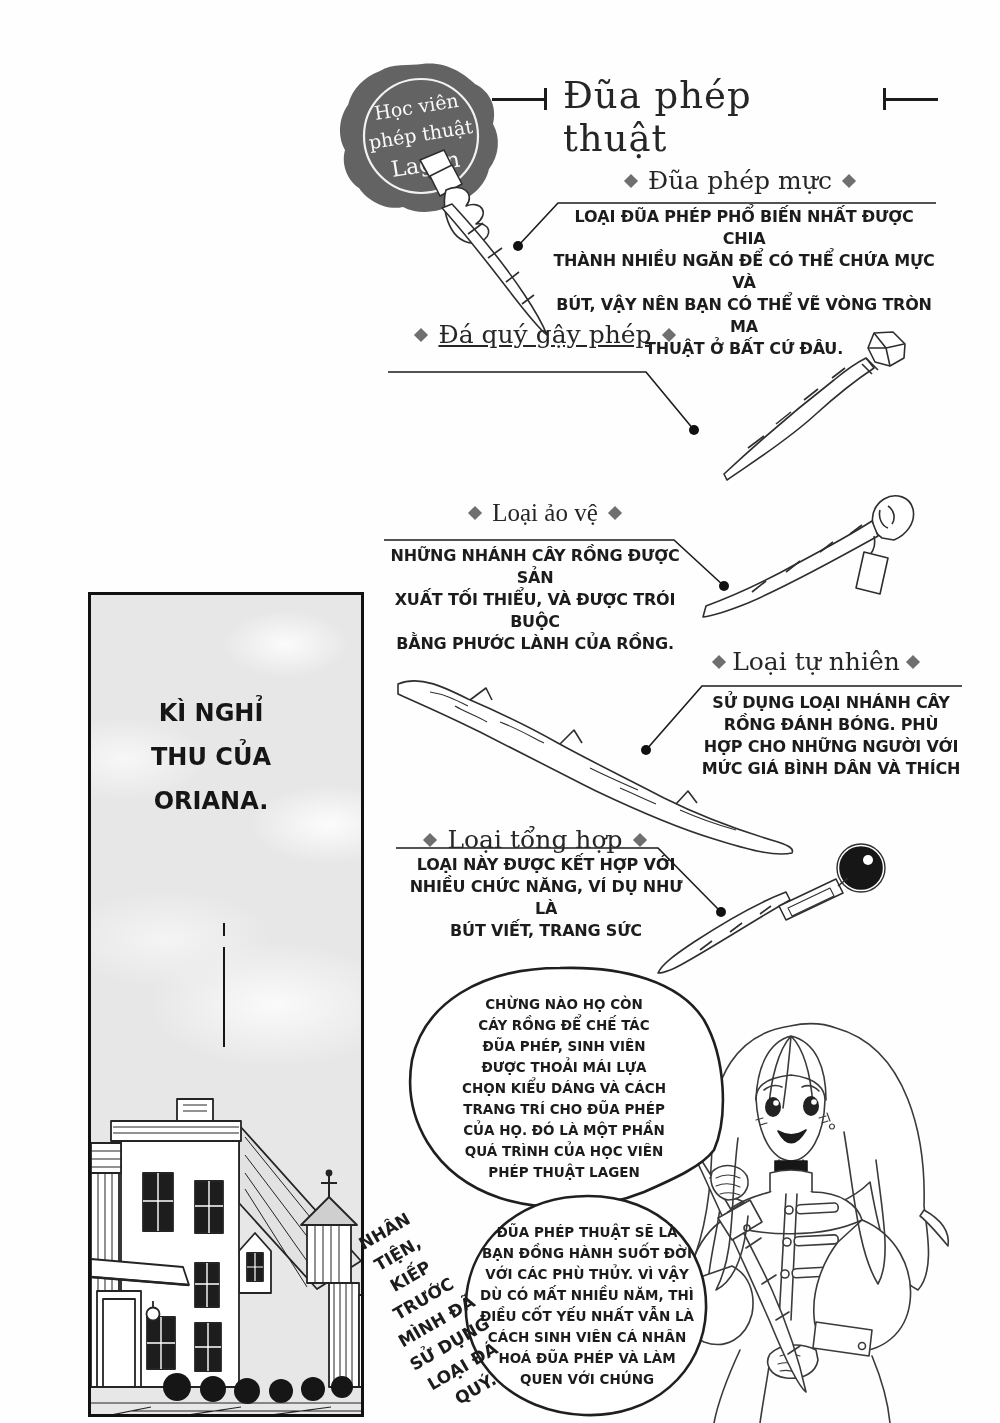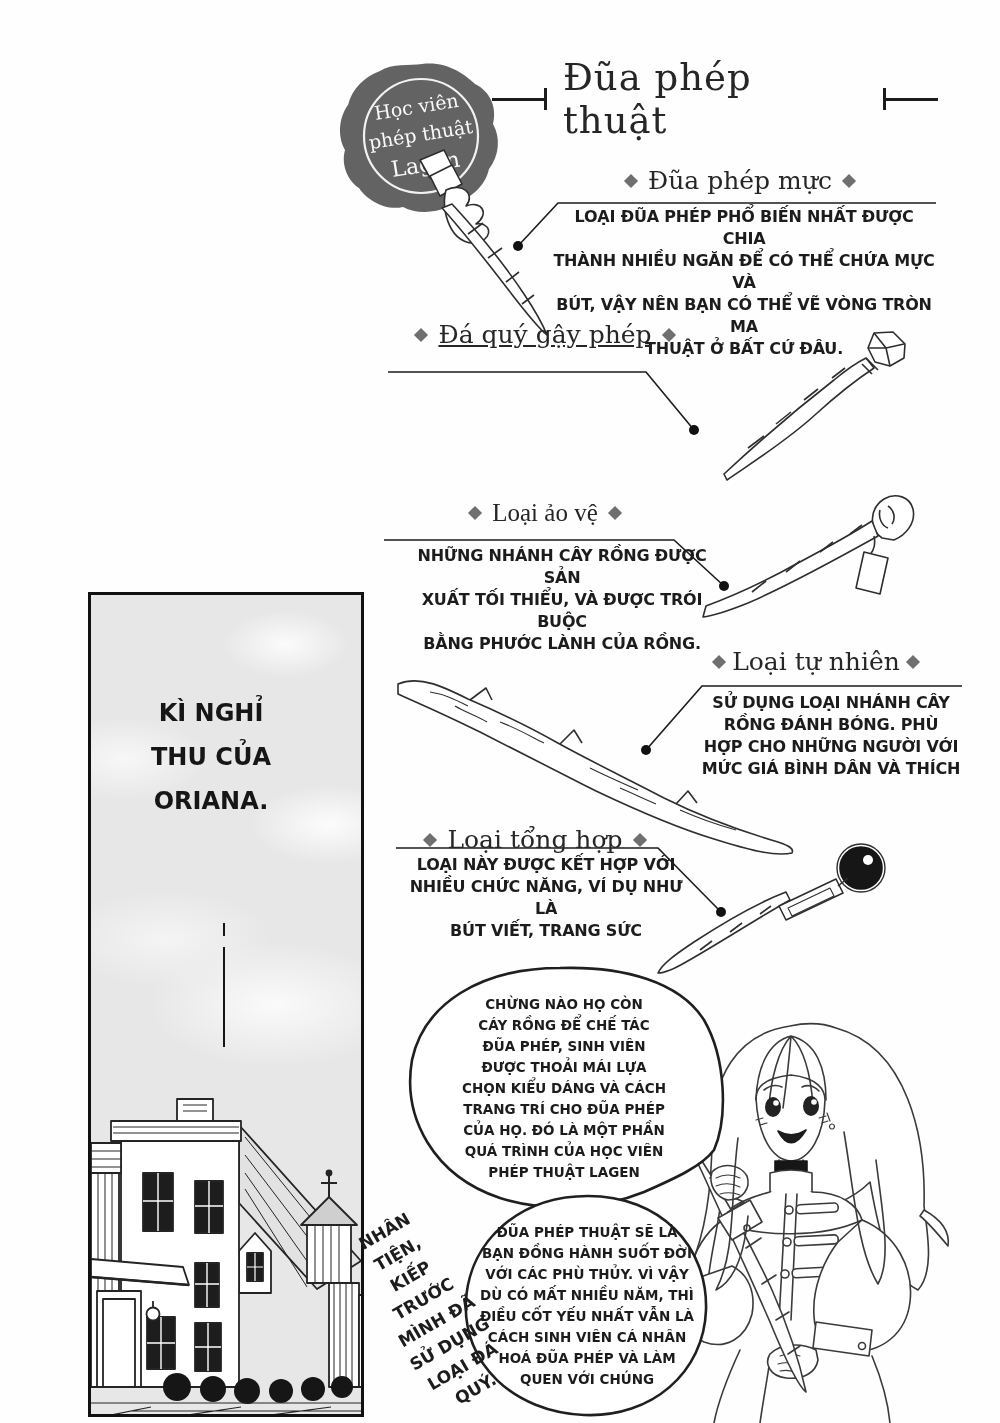--- a/index.html
+++ b/index.html
@@ -7,37 +7,37 @@
         font-family:"DejaVu Sans", sans-serif;color:#1a1a1a;}
   svg{display:block;}
   #art{position:absolute;left:0;top:0;z-index:1;pointer-events:none;}
 
   
   .txt{position:absolute;z-index:3;}
   .comic{font-family:"DejaVu Sans", sans-serif;font-weight:bold;color:#1c1c1c;
          white-space:pre-line;text-align:center;}
   .serif{font-family:"DejaVu Serif", serif;color:#262626;}
 
-  #title-row{left:492px;top:74px;width:446px;height:50px;display:flex;align-items:center;
+  #title-row{left:492px;top:74px;width:446px;height:50px;display:flex;
              justify-content:center;gap:16px;}
   #title-text{font-size:37px;letter-spacing:1px;}
   .deco-line{width:52px;height:0;border-top:3px solid #1c1c1c;}
   .deco-bar{width:0;height:22px;border-left:3px solid #1c1c1c;}
   .deco-wrap{display:flex;align-items:center;}
 
   .sec-head{display:flex;align-items:center;justify-content:center;gap:12px;font-size:25px;}
   .dia{width:10px;height:10px;background:#6f6f6f;transform:rotate(45deg);flex:0 0 auto;}
   .body-txt{font-size:16px;line-height:22px;letter-spacing:-0.2px;}
 
   #sec1-head{left:600px;top:166px;width:280px;}
   #sec1-body{left:552px;top:206px;width:384px;}
   #sec2-head{left:405px;top:320px;width:280px;text-decoration:underline;}
   #sec2-body{left:352px;top:384px;width:378px;}
   #sec3-head{left:415px;top:499px;width:260px;font-family:Liberation Serif, serif;}
-  #sec3-body{left:400px;top:545px;width:324px;}
+  #sec3-body{left:373px;top:545px;width:324px;}
   #sec4-head{left:690px;top:647px;width:252px;gap:8px;}
   #sec4-body{left:694px;top:692px;width:274px;}
   #sec5-head{left:403px;top:784px;width:264px;margin-top:41px;}
   #sec5-body{left:400px;top:854px;width:292px;}
 
   #bubble1-text{left:438px;top:994px;width:252px;font-size:13.5px;line-height:21px;}
   #bubble2-text{left:466px;top:1222px;width:242px;font-size:13.5px;line-height:21px;}
 
   #aside-text{left:368px;top:1206px;width:124px;font-size:17px;line-height:26px;
               transform:rotate(-30deg);transform-origin:50% 50%;}

